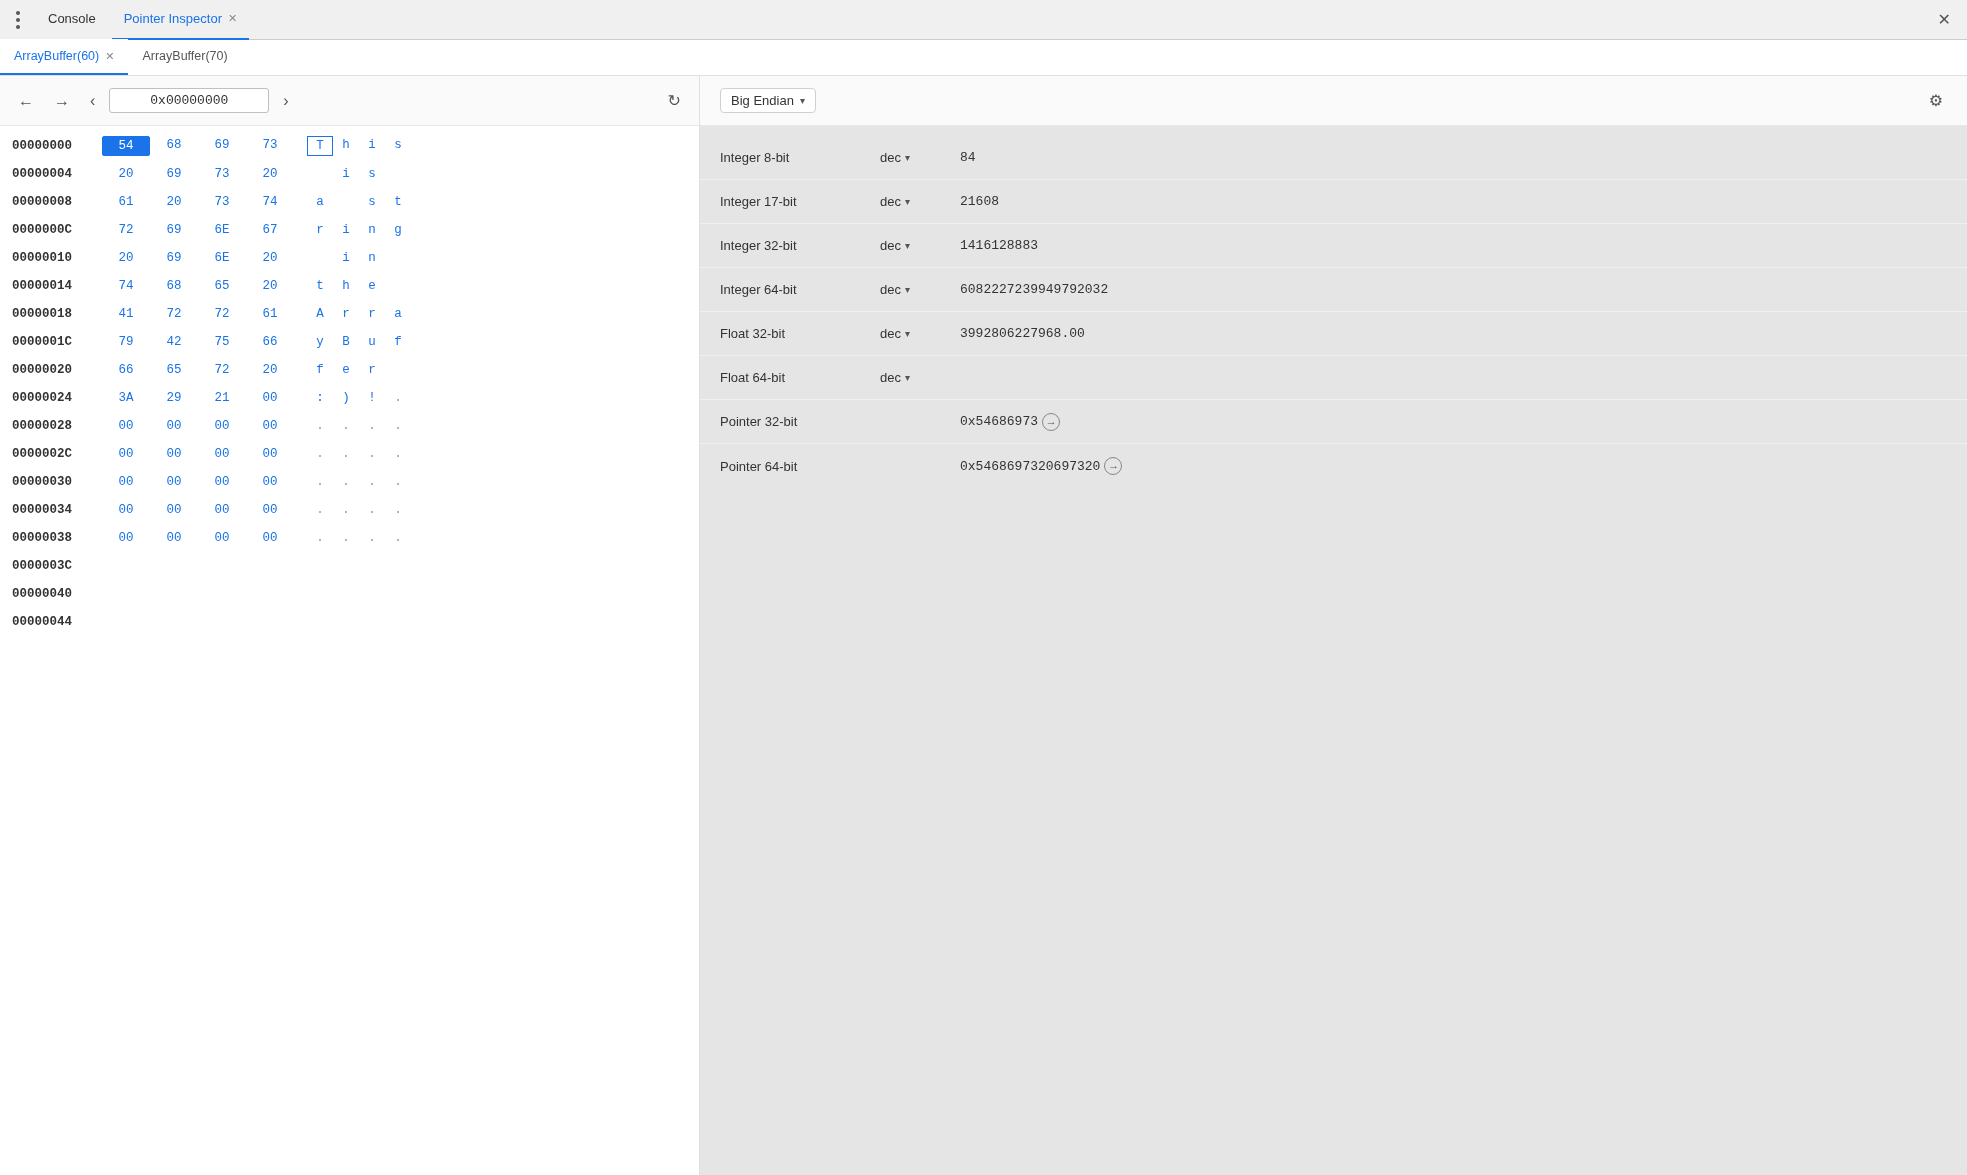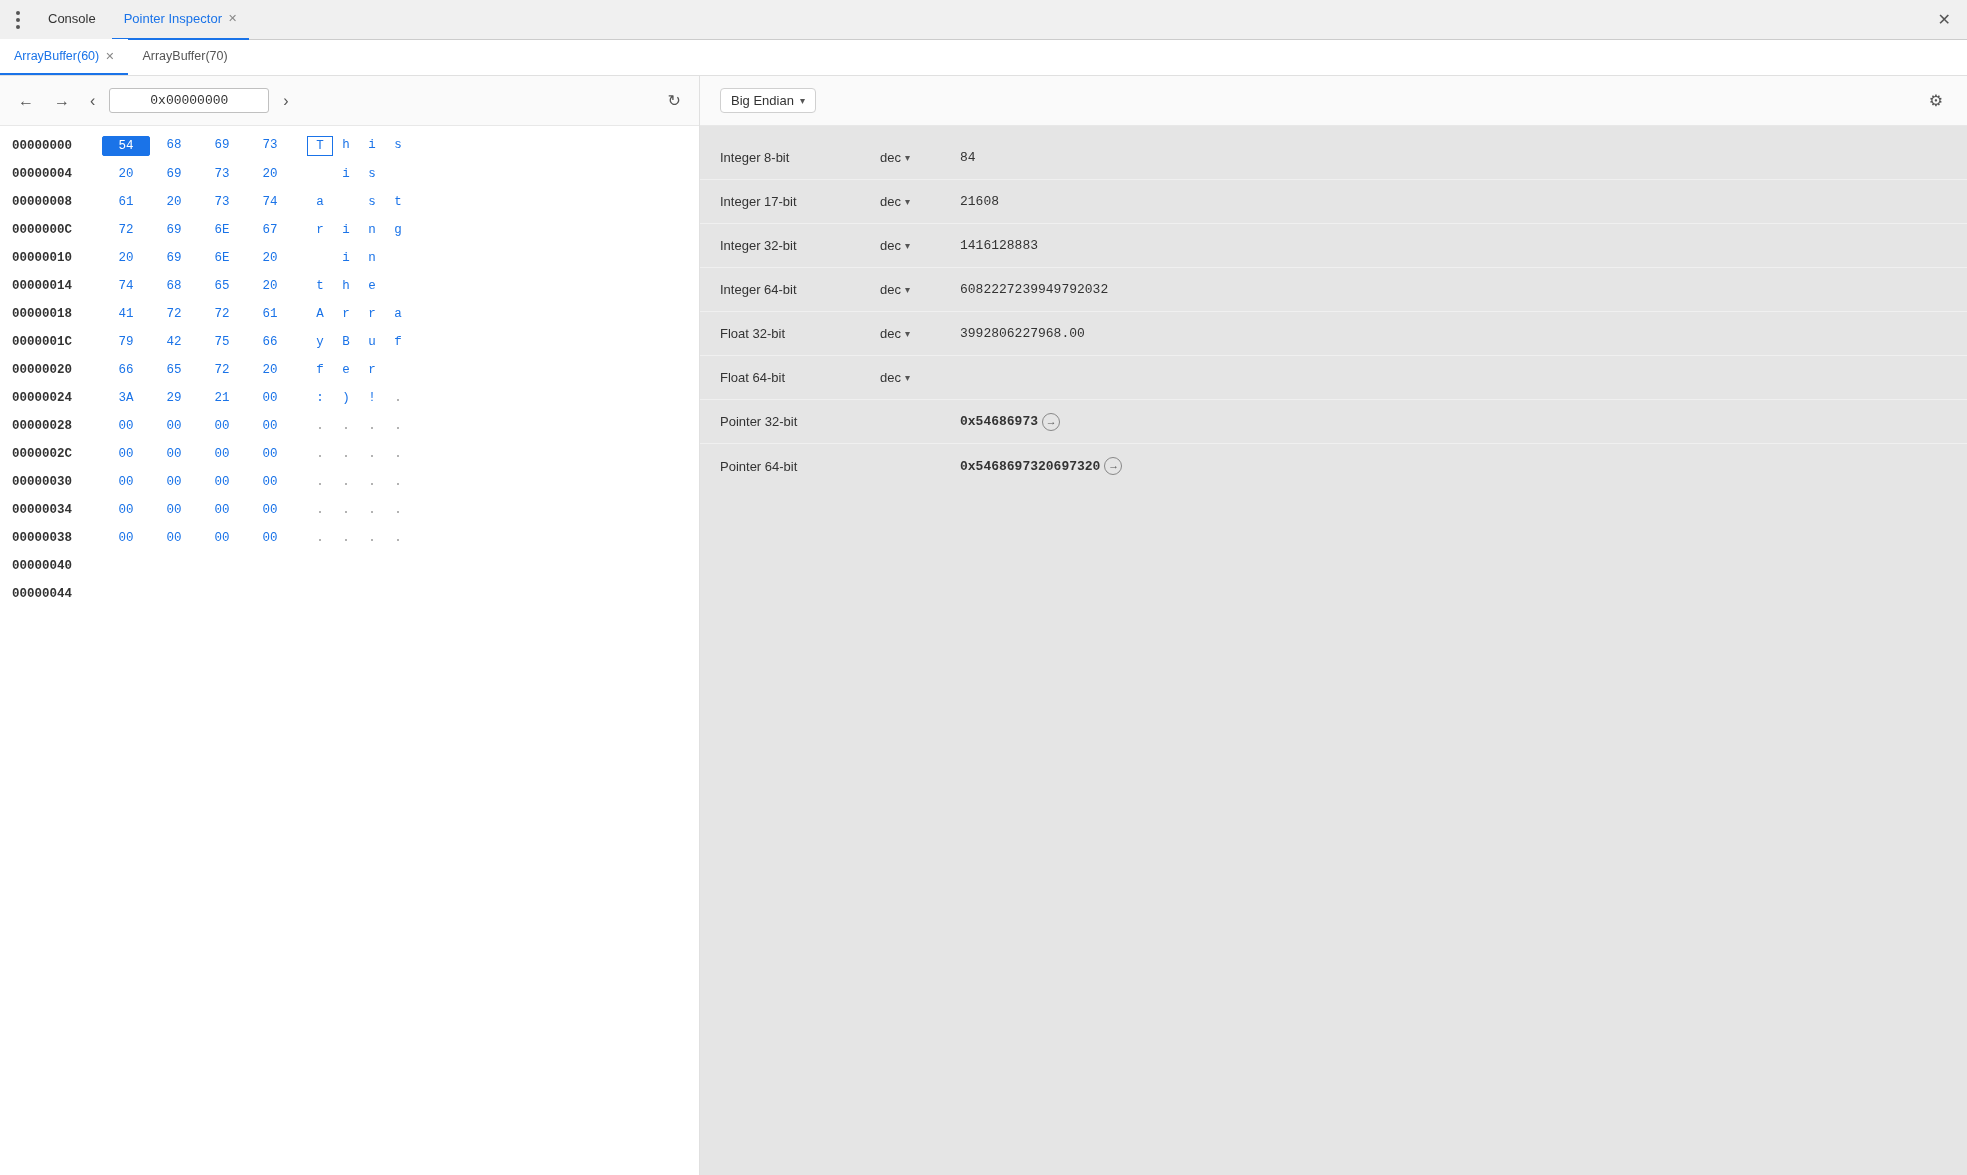--- a/index.html
+++ b/index.html
@@ -300,21 +300,20 @@
       font-family: 'Courier New', monospace;
       font-size: 13px;
       color: #333;
       flex: 1;
     }
     .insp-link {
       display: inline-flex;
       align-items: center;
       gap: 4px;
       color: #333;
-      font-weight: bold;
     }
     .arrow-circle {
       display: inline-flex;
       align-items: center;
       justify-content: center;
       width: 18px;
       height: 18px;
       border-radius: 50%;
       border: 1px solid #888;
       font-size: 11px;
@@ -585,20 +584,24 @@
             <span class="hex-byte">00</span>
           </div>
           <div class="ascii-chars">
             <span class="ascii-char dot">.</span>
             <span class="ascii-char dot">.</span>
             <span class="ascii-char dot">.</span>
             <span class="ascii-char dot">.</span>
           </div>
         </div>
         <div class="hex-row">
+          <span class="row-address">0000003C</span>
+          <div class="hex-bytes"></div>
+        </div>
+        <div class="hex-row">
           <span class="row-address">00000040</span>
           <div class="hex-bytes"></div>
         </div>
         <div class="hex-row">
           <span class="row-address">00000044</span>
           <div class="hex-bytes"></div>
         </div>
       </div>
   </div>
 

